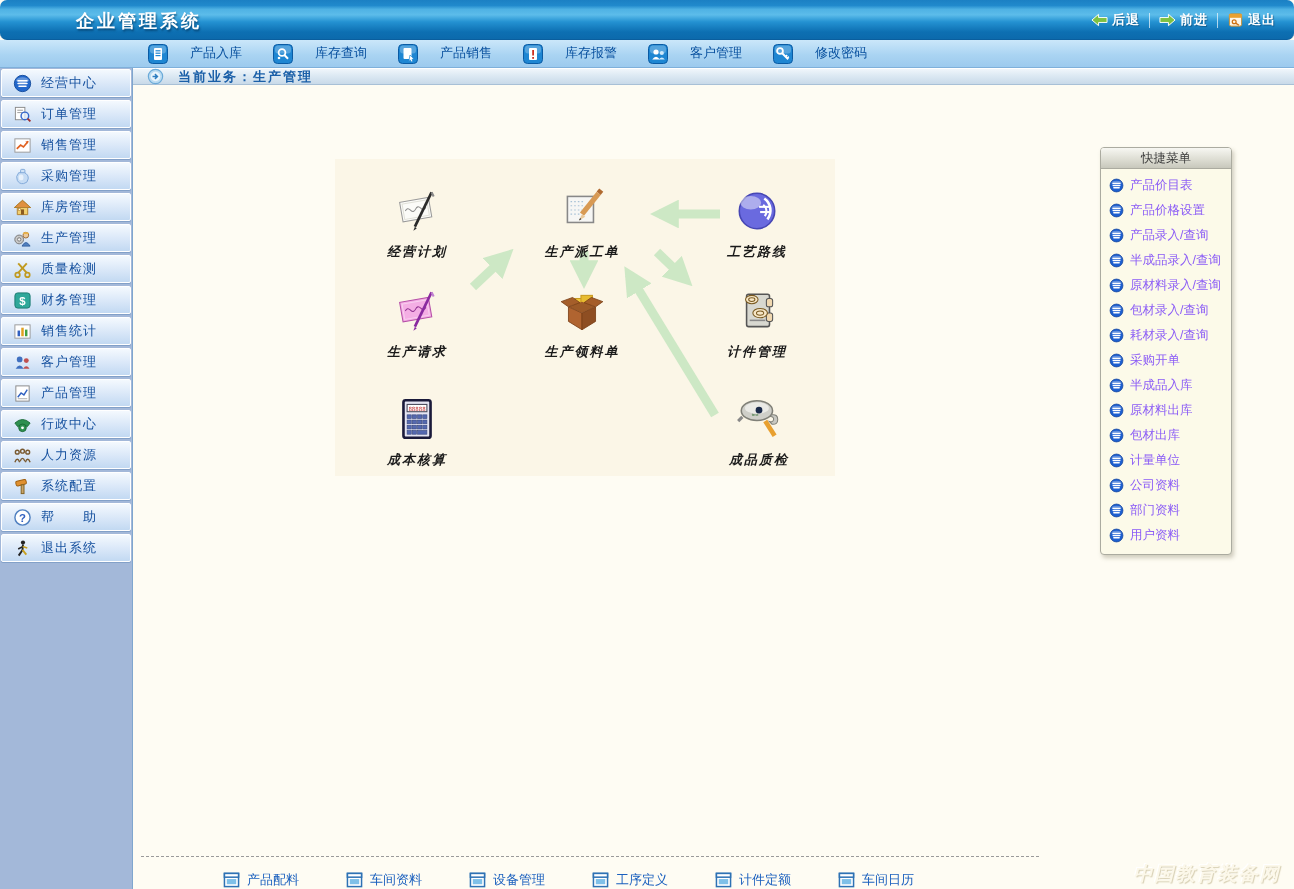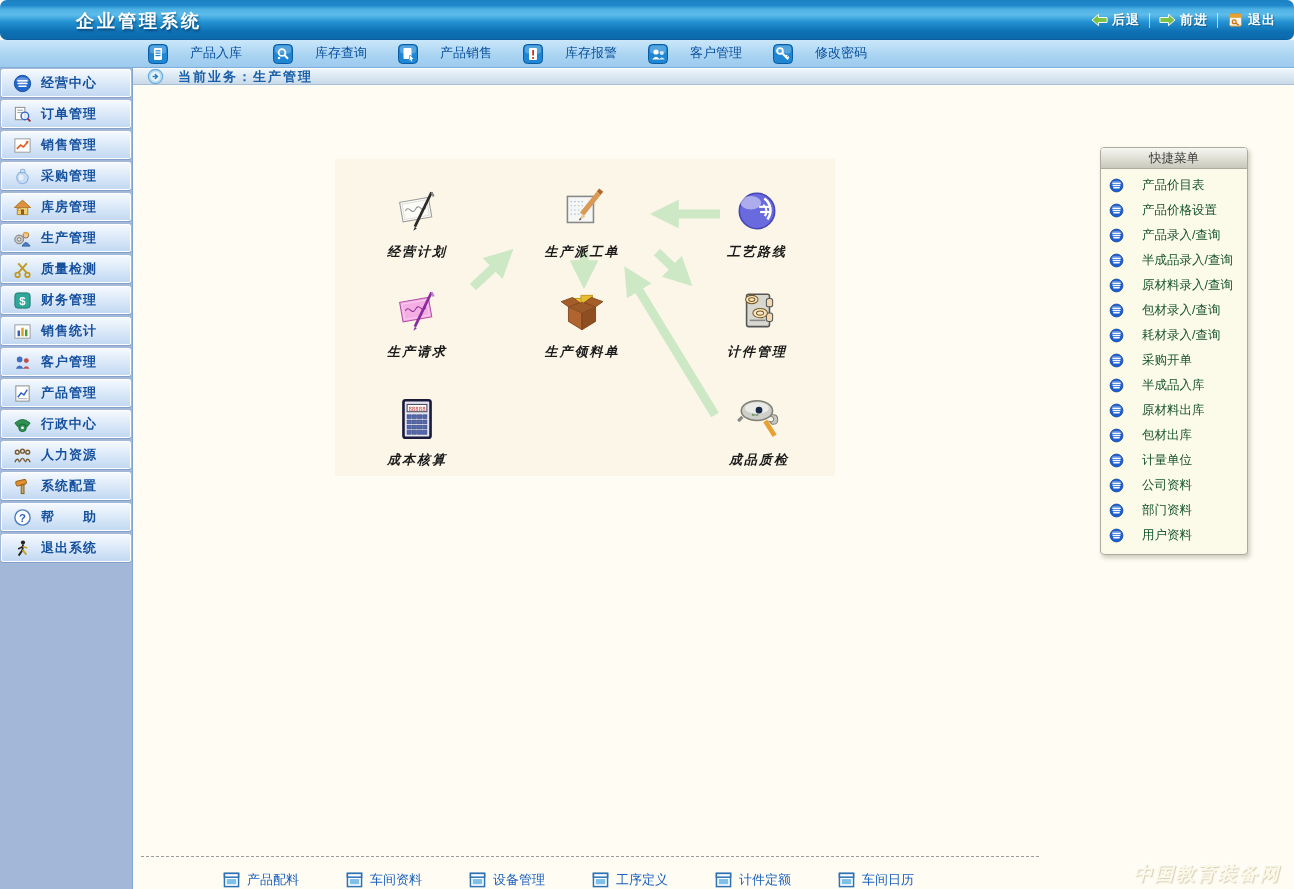--- a/index.html
+++ b/index.html
@@ -26,21 +26,21 @@
   .tbitem { display:flex; align-items:flex-start; gap:22px; cursor:pointer; }
   .tbitem .lbl { color:#08509E; font-size:13px; }
   .tbicon svg { width:20px; height:20px; display:block; }
 
   
   .sidebar { position:absolute; left:0; top:68px; width:133px; height:821px;
     background:#A3B8D9; border-right:1px solid #7FA6CE; padding:1px 0 0 0; }
   .sbitem { height:28px; margin:0 1px 3px 1px; display:flex; align-items:center; gap:9px; padding-left:11px;
     background:linear-gradient(180deg,#F4F9FE 0%,#D9E7F8 55%,#C2D9F2 100%);
     border:1px solid #FFFFFF; border-radius:2px; box-shadow:0 1px 0 rgba(90,130,180,.45); cursor:pointer; }
-  .sbitem .lbl { color:#15509E; font-size:13px; font-weight:bold; letter-spacing:1px; white-space:pre; }
+  .sbitem .lbl { color:#15509E; font-size:13px; font-weight:normal; letter-spacing:1px; white-space:pre; }
   .sbicon svg { width:19px; height:19px; display:block; }
 
   
   .main { position:absolute; left:133px; top:68px; width:1161px; height:821px; background:#FEFCF3; }
   .breadcrumb { position:absolute; left:0; top:0; width:100%; height:17px;
     background:linear-gradient(180deg,#F0F6FB 0%,#DCE9F3 45%,#C9DAE9 100%);
     border-top:1px solid #FFFFFF; border-bottom:1px solid #A8C0D6; display:flex; align-items:center; }
   .bc-icon { margin-left:14px; display:flex; }
   .bc-icon svg { width:17px; height:17px; }
   .bc-text { margin-left:14px; color:#1A5FA8; font-size:13px; font-weight:bold; letter-spacing:2px; }
@@ -48,27 +48,27 @@
 
   
   .flow-panel { position:absolute; left:202px; top:62px; width:500px; height:317px; background:#FBF6E7; }
   .flow-arrows { position:absolute; left:0; top:0; width:500px; height:317px; }
   .flow-node { position:absolute; width:130px; text-align:center; cursor:pointer; }
   .fn-icon { height:56px; display:flex; align-items:center; justify-content:center; margin-bottom:4px; }
   .fn-icon svg { width:50px; height:50px; }
   .fn-label { font-size:13px; font-weight:bold; color:#1A1A1A; letter-spacing:2px; white-space:nowrap;font-style:italic; }
 
   
-  .quickmenu { position:absolute; left:967px; top:50px; width:148px; background:#FCFAE9;
+  .quickmenu { position:absolute; left:967px; top:50px; width:132px; background:#FCFAE9;
     border:1px solid #ABABA0; border-radius:4px; box-shadow:2px 3px 4px rgba(120,115,90,.35); overflow:hidden; }
   .qm-header { height:21px; line-height:21px; text-align:center; color:#3A3A3A; font-size:12.5px;
     background:linear-gradient(180deg,#F7F7F2 0%,#DEDED4 55%,#C8C8BC 100%); border-bottom:1px solid #ABABA0; }
   .qm-items { padding:4px 0 6px 0; }
   .qmitem { height:25px; display:flex; align-items:center; gap:6px; padding-left:8px; cursor:pointer; }
-  .qmitem .lbl { color:#14532d; font-size:12.5px; white-space:nowrap;margin-left:12px; }
+  .qmitem .lbl { color:#8b5cf6; font-size:12.5px; white-space:nowrap; }
   .qmicon svg { width:15px; height:15px; display:block; }
 
   
   .dashed { position:absolute; left:8px; top:759px; width:898px; border-top:1px dashed #9A9A9A; }
   .bottomlinks { position:absolute; left:90px; top:774px; display:flex; gap:47px; }
   .blitem { display:flex; align-items:center; gap:7px; cursor:pointer; }
   .blitem .lbl { color:#1B60BE; font-size:13px; }
   .blicon svg { width:17px; height:16px; display:block; }
 
   

